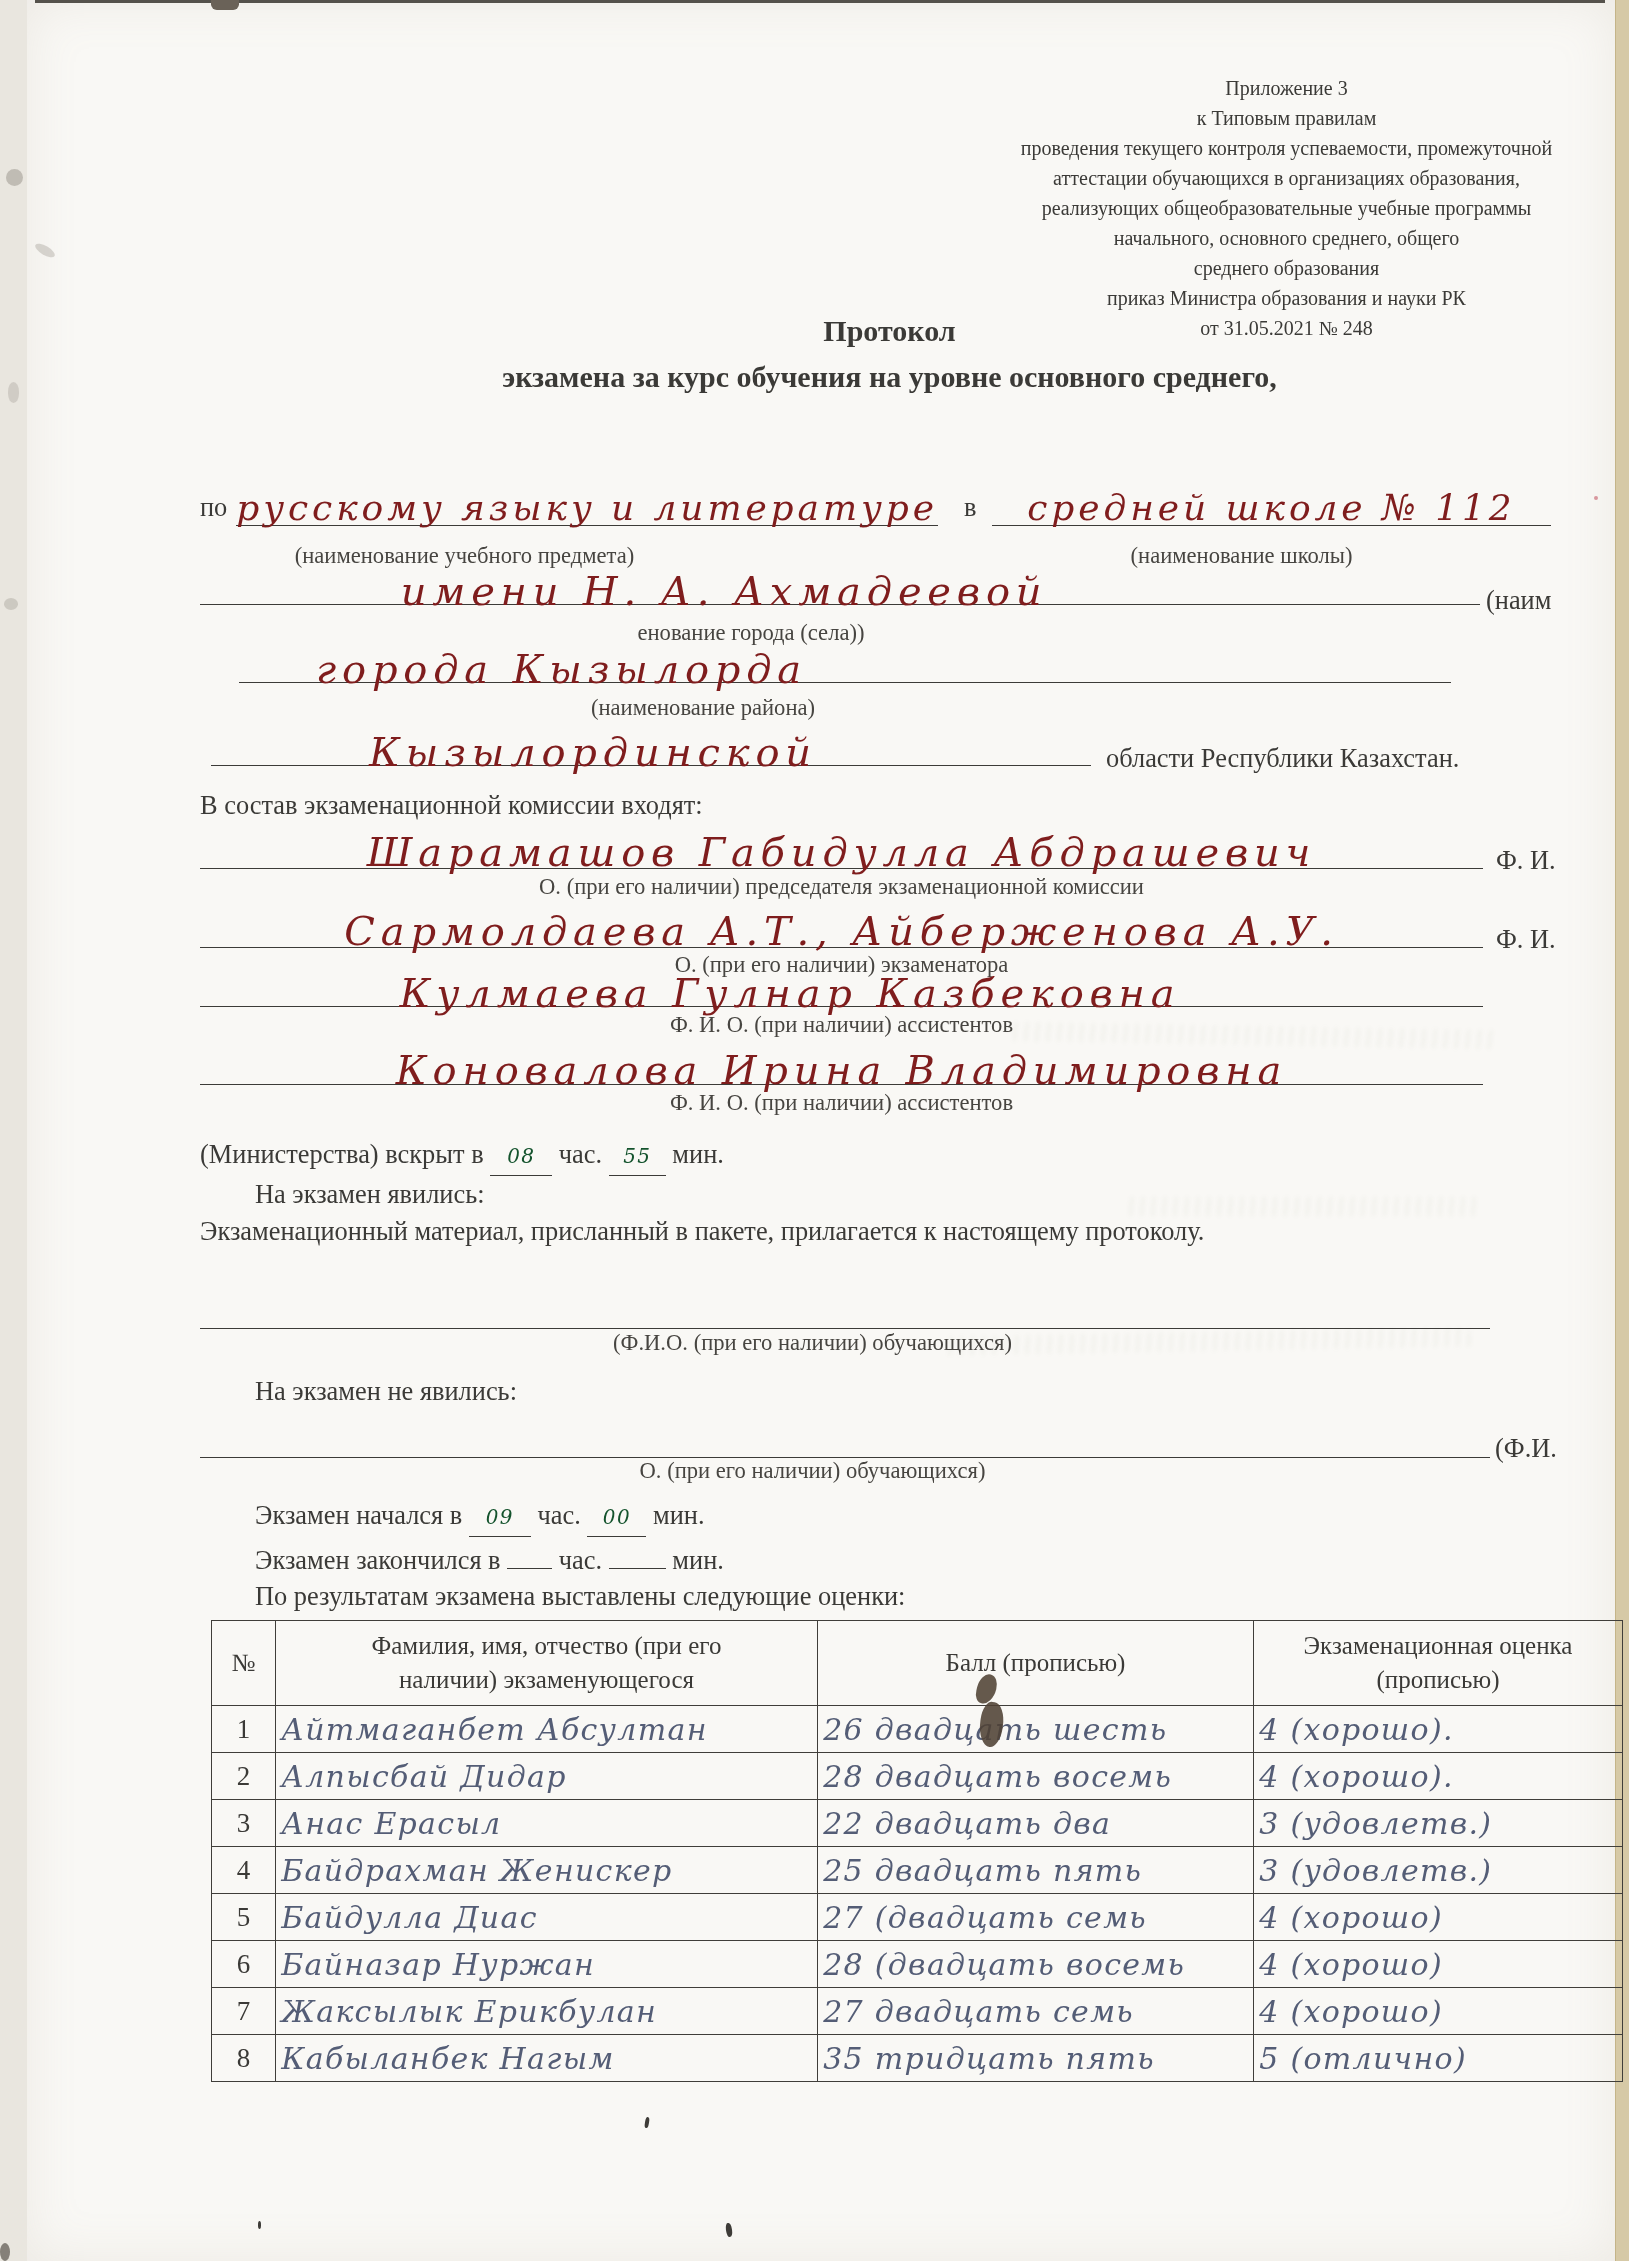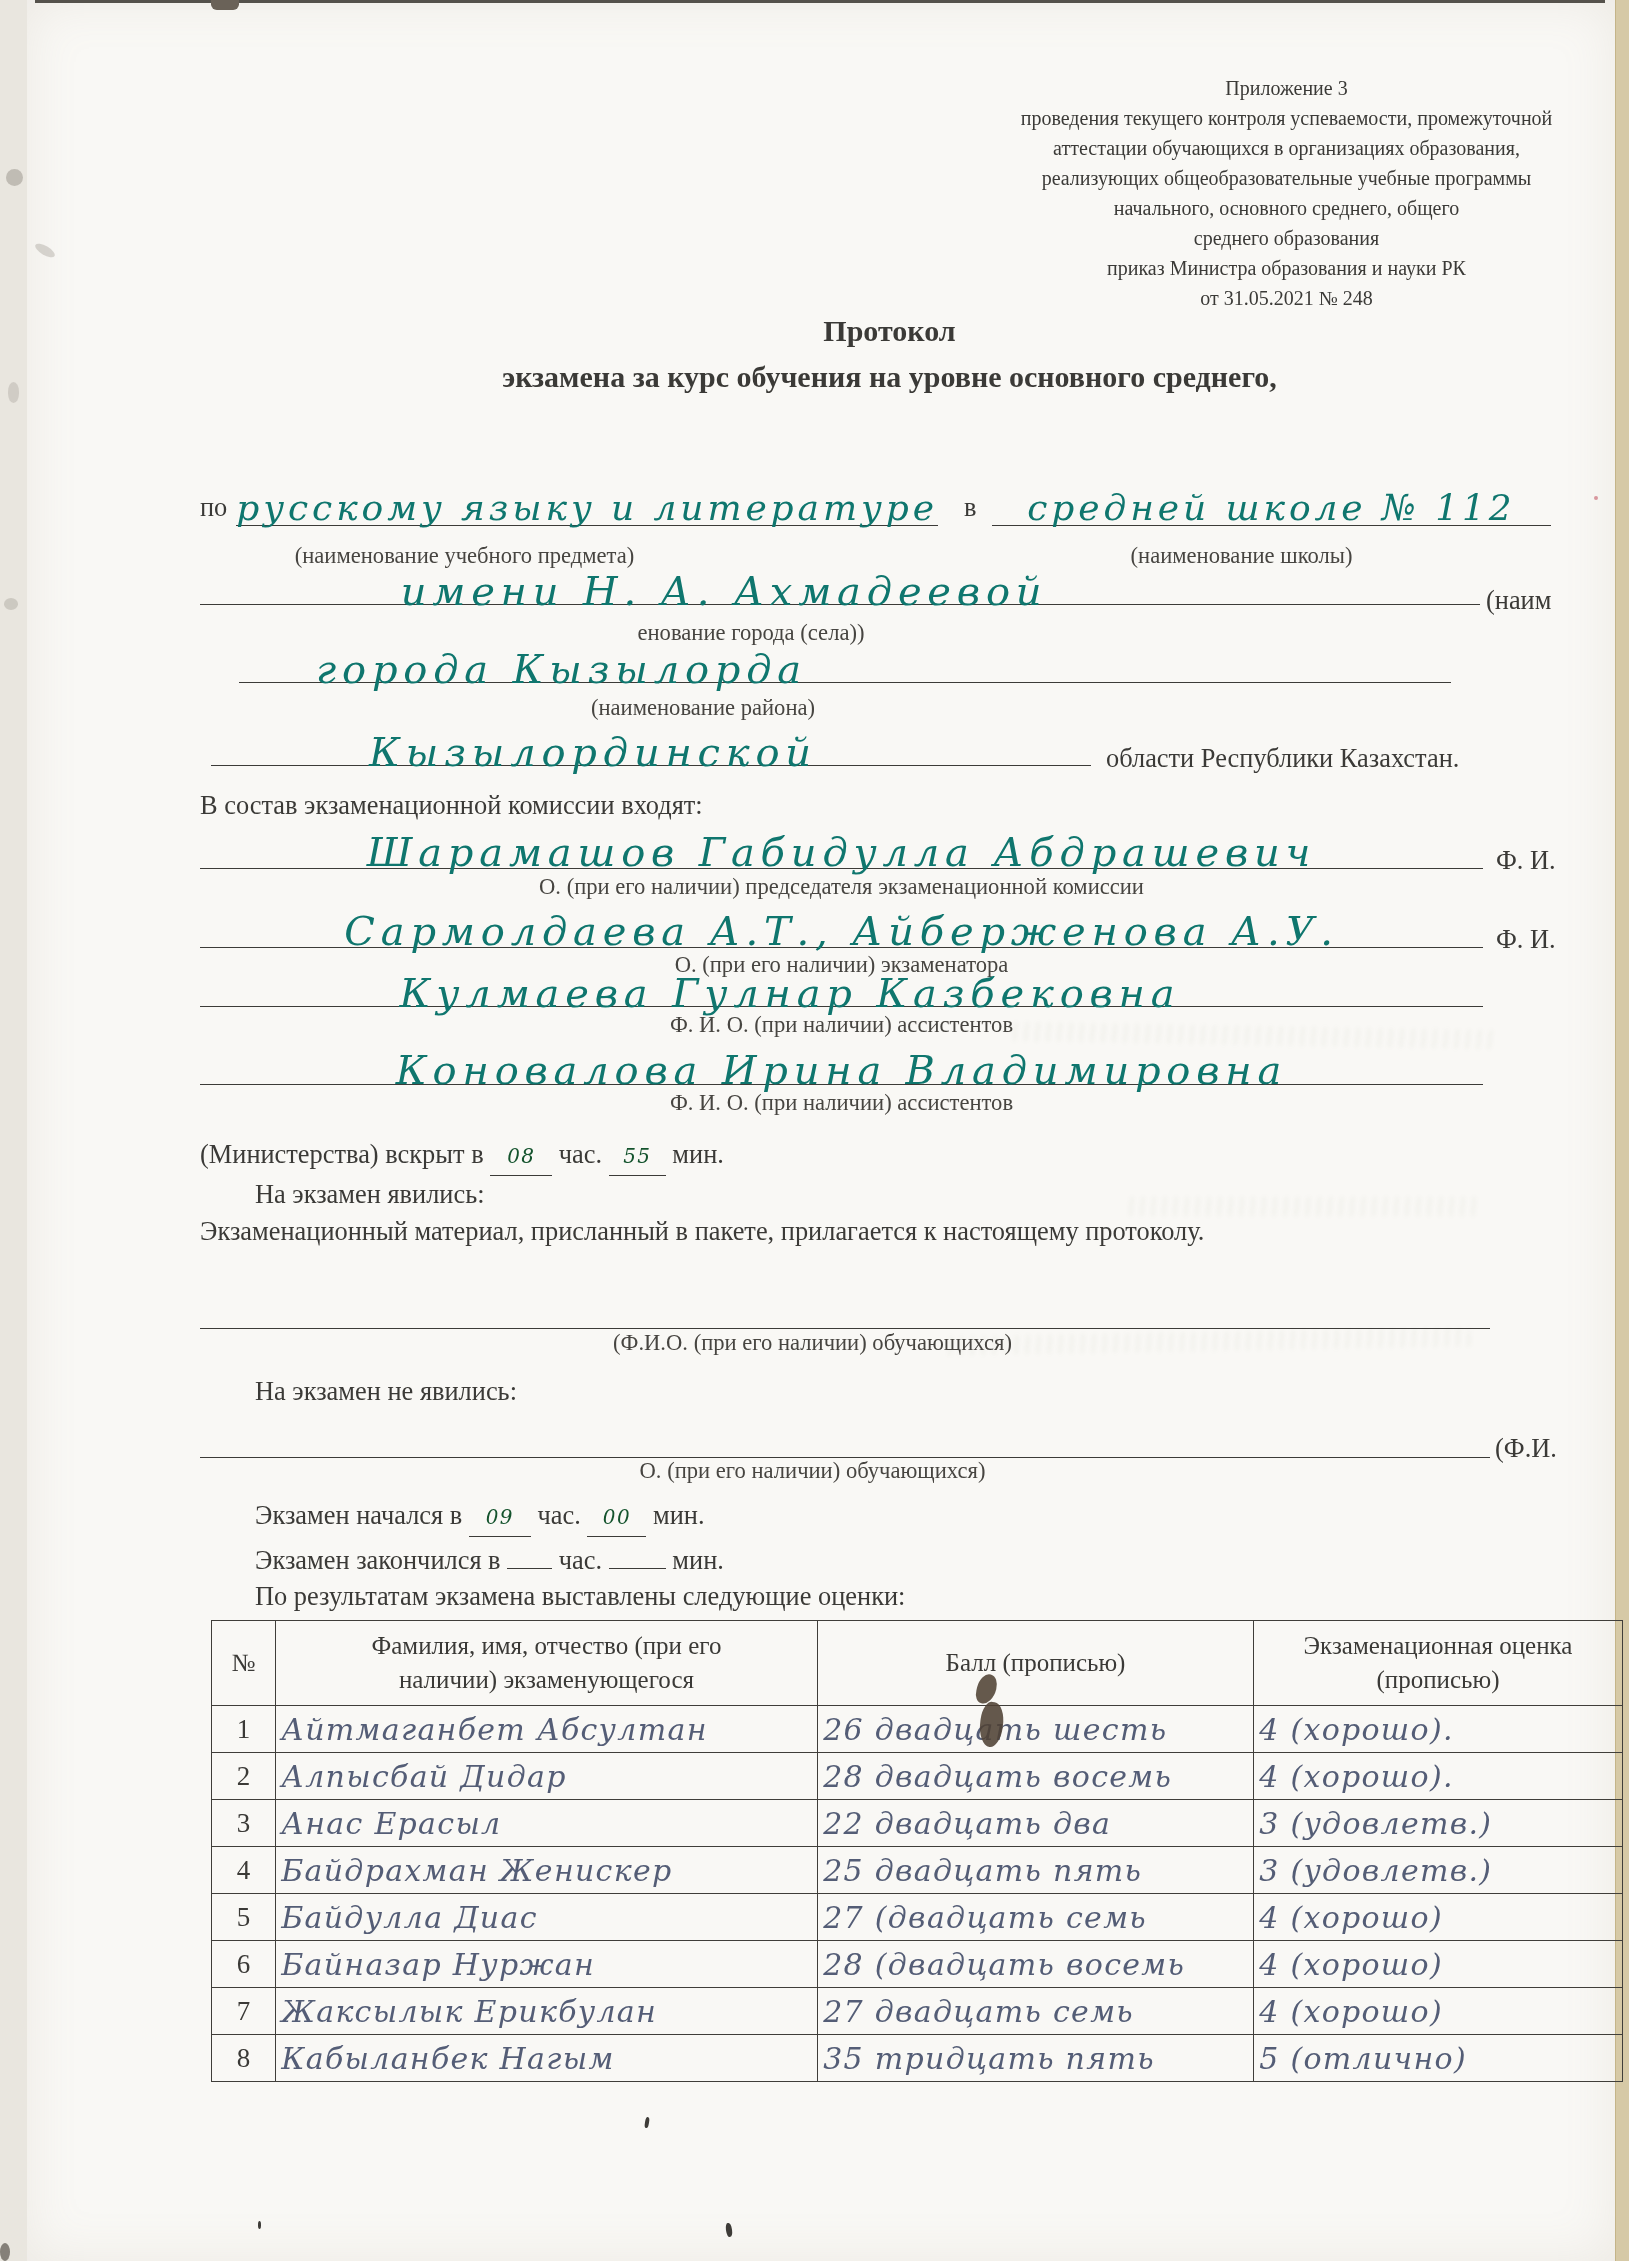--- a/index.html
+++ b/index.html
@@ -19,21 +19,21 @@
   .top-edge { position:absolute; left:35px; top:0; width:1570px; height:3.2px; background:#55524c; }
   .abs { position:absolute; }
   .center { text-align:center; }
   .small-note { font-size:20px; line-height:30px; }
   .title-block { font-size:30px; font-weight:bold; line-height:46px; }
   .body-text { font-size:26.4px; line-height:37px; }
   .caption { font-size:22.6px; color:#474541; }
   .uline { border-bottom:1.9px solid #3c3b38; }
   .hw {
     font-family:"DejaVu Serif","Liberation Serif",serif;
-    font-style:italic; color:#0f766e; white-space:nowrap;
+    font-style:italic; color:#7f1d1d; white-space:nowrap;
   }
   .hw-form { font-size:36px; letter-spacing:3.9px; }
   .hw-big { font-size:40px; letter-spacing:5.8px; }
   .hw-digit { font-size:20px; letter-spacing:1.3px; color:#14532d; }
   .hw-cell { font-size:30px; letter-spacing:1.3px; color:#545d76; }
   .slot { display:inline-block; border-bottom:1.9px solid #3c3b38; text-align:center; vertical-align:baseline; }
   .flexline { display:flex; align-items:baseline; }
   .fieldline { text-align:center; }
   .fieldline .hw { position:relative; top:3.9px; }
   table.results { border-collapse:collapse; table-layout:fixed; }
@@ -76,20 +76,21 @@
 <div class="smudge sm3"></div>
 <div class="smudge sm4"></div>
 <div class="smudge sm5"></div>
 <div class="pinkdot"></div>
 <div class="bleed bl1"></div>
 <div class="bleed bl2"></div>
 <div class="bleed bl3"></div>
 
 <div class="abs small-note center" style="left:964px; top:56px; width:645px;margin-top:17px;">
   <div>Приложение 3</div>
+  <div>к Типовым правилам</div>
   <div>проведения текущего контроля успеваемости, промежуточной</div>
   <div>аттестации обучающихся в организациях образования,</div>
   <div>реализующих общеобразовательные учебные программы</div>
   <div>начального, основного среднего, общего</div>
   <div>среднего образования</div>
   <div>приказ Министра образования и науки РК</div>
   <div>от 31.05.2021 № 248</div>
 </div>
 
 <div class="abs title-block center" style="left:361px; top:308px; width:1057px;">

